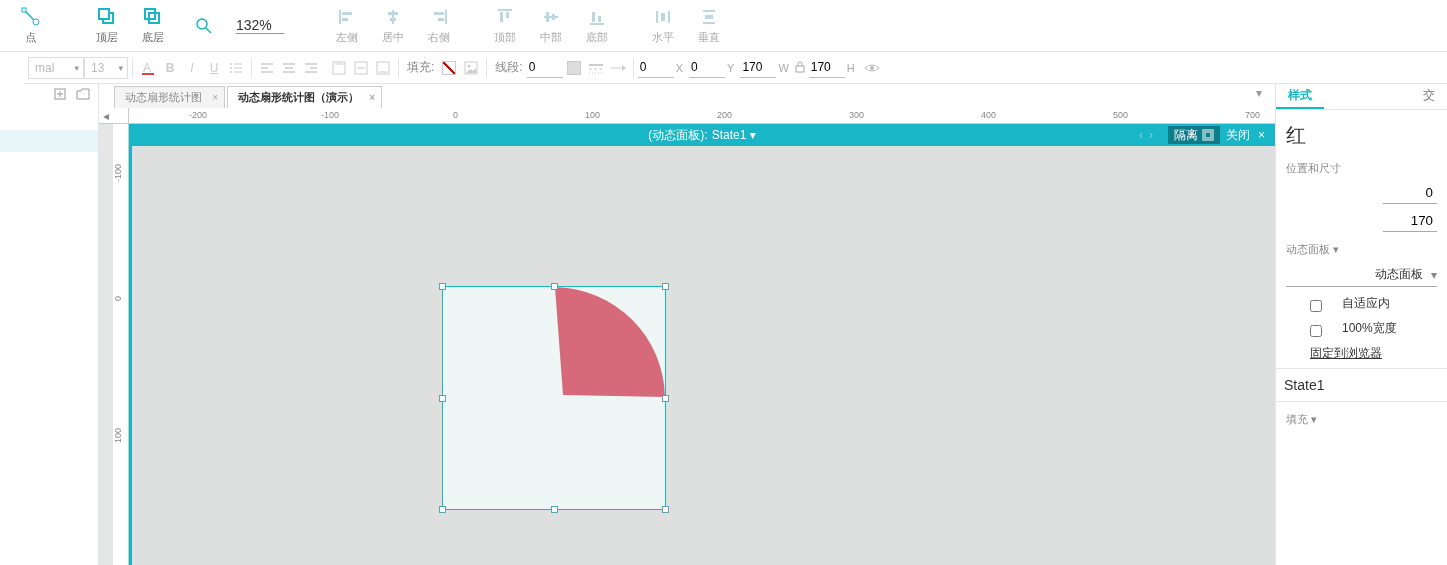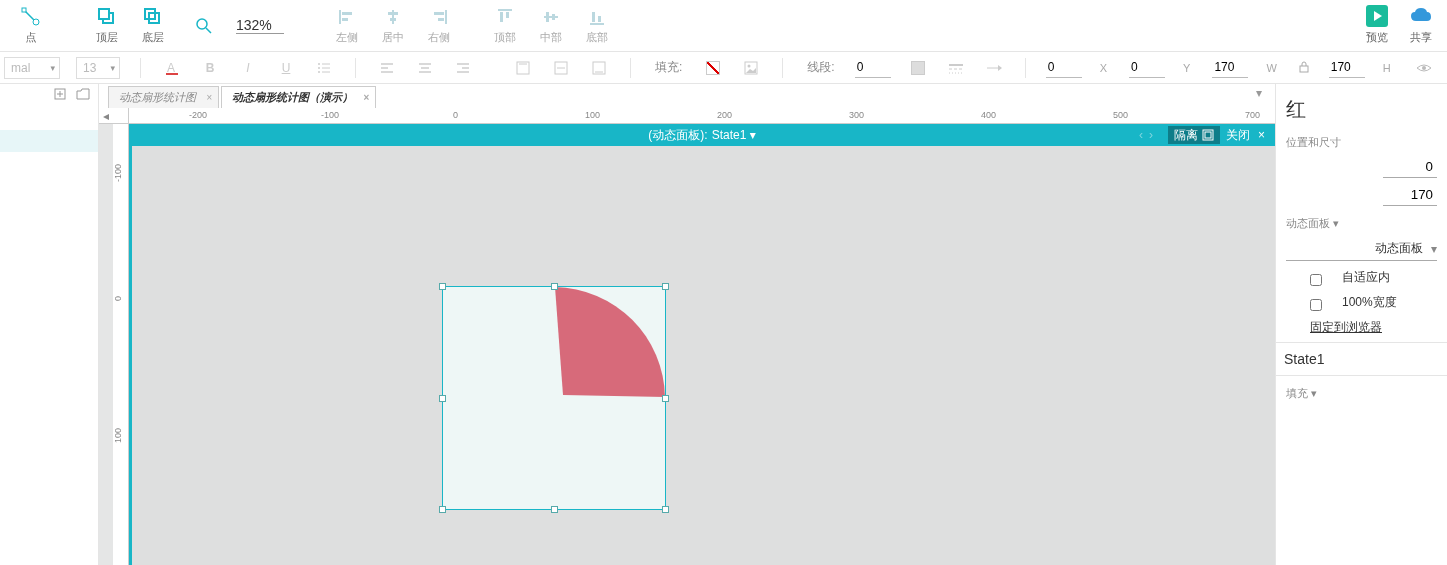--- a/index.html
+++ b/index.html
@@ -15,33 +15,33 @@
 .tb-btn.disabled .lbl { color:#aaa; }
 .tb-btn.active .ico svg * { color:#18b6c7; }
 .zoom-box { display:flex; align-items:center; margin:0 20px; color:#18b6c7;gap:24px; }
 .zoom-box input { border:none; border-bottom:1px solid #999; width:48px; font-size:14px; color:#333; text-align:left; outline:none; }
 .toolbar-right { position:absolute; right:6px; top:0; height:52px; display:flex; align-items:flex-start; gap:4px; padding-top:4px; }
 .rbtn { display:flex; flex-direction:column; align-items:center; width:40px; cursor:pointer; }
 .rbtn .ric { width:24px; height:24px; display:flex; align-items:center; justify-content:center; }
 .rbtn .rlbl { font-size:11px; color:#666; margin-top:2px; }
 
 
-.formatbar { height:32px; border-bottom:1px solid #e5e5e5; display:flex; align-items:center; padding-left:4px; gap:16px; }
+.formatbar { height:32px; border-bottom:1px solid #e5e5e5; display:flex; align-items:center; padding-left:4px; gap:0;margin-left:24px; }
 .fb-sel { border:1px solid #ddd; height:22px; padding:0 16px 0 6px; font-size:12px; color:#bbb; background:#fff; position:relative; min-width:56px; display:flex; align-items:center; }
 .fb-sel::after { content:"▾"; position:absolute; right:4px; color:#999; font-size:9px; }
 .fb-sep { width:1px; height:20px; background:#e5e5e5; margin:0 4px; }
 .fb-ico { width:22px; height:22px; display:flex; align-items:center; justify-content:center; color:#ccc; cursor:pointer; }
 .fb-lbl { font-size:12px; color:#888; margin:0 4px; }
 .fb-input { width:36px; height:20px; border:none; border-bottom:1px solid #bbb; font-size:12px; text-align:left; outline:none; padding-left:2px; }
 .fb-unit { font-size:11px; color:#aaa; margin:0 6px 0 2px; }
 .fb-swatch { width:14px; height:14px; border:1px solid #ccc; }
 .fb-lock { width:14px; height:14px; color:#aaa; }
 
 
-.tabs-area { position:absolute; top:84px; left:108px; height:24px; display:flex; align-items:flex-end;font-style:italic; }
+.tabs-area { position:absolute; top:84px; left:114px; height:24px; display:flex; align-items:flex-end; }
 .doc-tab { height:22px; padding:0 22px 0 10px; font-size:11px; position:relative; display:flex; align-items:center; border:1px solid #ccc; border-bottom:none; background:#f4f4f4; color:#888; margin-right:2px; cursor:pointer; }
 .doc-tab.active { background:#fff; font-weight:bold; color:#333; }
 .doc-tab .x { position:absolute; right:6px; font-size:10px; color:#aaa; }
 .tabs-dropdown { position:absolute; top:86px; left:1256px; width:14px; height:14px; color:#999; cursor:pointer; }
 
 
 .left-pane { position:absolute; top:84px; left:0; width:99px; height:481px; border-right:1px solid #e5e5e5; }
 .left-icons { height:24px; display:flex; justify-content:flex-end; gap:8px; padding:4px 8px 0 0; }
 .left-icons .li { width:14px; height:14px; color:#999; cursor:pointer; }
 .left-row { height:22px; background:#e7f6f8; margin-top:22px; }
@@ -191,40 +191,43 @@
         <div class="ico">
           <svg width="18" height="18">
             <line x1="2" y1="16" x2="16" y2="16" stroke="#bbd8df" stroke-width="2"></line>
             <rect x="4" y="4" width="3" height="10" fill="#bbd8df"></rect>
             <rect x="10" y="8" width="3" height="6" fill="#bbd8df"></rect>
           </svg>
         </div>
         <div class="lbl">底部</div>
       </div>
   </div>
-
-  <div class="toolbar-right">
-    <div class="rbtn">
-      <div class="ric">
-          <svg width="22" height="22">
-            <rect width="22" height="22" rx="3" fill="#1abc9c"></rect>
-            <path d="M8 6 L16 11 L8 16 Z" fill="#fff"></path>
-          </svg>
-        </div>
-      <div class="rlbl">预览</div>
-    </div>
-    <div class="rbtn">
-      <div class="ric">
-          <svg width="24" height="20">
-            <path d="M7 15 Q2 15 2 10 Q2 6 6 6 Q7 2 12 2 Q17 2 18 6 Q22 6 22 11 Q22 15 18 15 Z" fill="#3498db"></path>
-          </svg>
-        </div>
-      <div class="rlbl">共享</div>
-    </div>
-  </div>
+  <div class="tb-group" style="margin-left:20px">
+    <div class="tb-btn disabled">
+        <div class="ico">
+          <svg width="18" height="18">
+            <line x1="3" y1="3" x2="3" y2="15" stroke="#bbd8df" stroke-width="2"></line>
+            <line x1="15" y1="3" x2="15" y2="15" stroke="#bbd8df" stroke-width="2"></line>
+            <rect x="7" y="5" width="4" height="8" fill="#bbd8df"></rect>
+          </svg>
+        </div>
+        <div class="lbl">水平</div>
+      </div>
+    <div class="tb-btn disabled">
+        <div class="ico">
+          <svg width="18" height="18">
+            <line x1="3" y1="3" x2="15" y2="3" stroke="#bbd8df" stroke-width="2"></line>
+            <line x1="3" y1="15" x2="15" y2="15" stroke="#bbd8df" stroke-width="2"></line>
+            <rect x="5" y="7" width="8" height="4" fill="#bbd8df"></rect>
+          </svg>
+        </div>
+        <div class="lbl">垂直</div>
+      </div>
+  </div>
+
 </div>
 
 <div class="formatbar">
   <div class="fb-sel">
       <span>mal</span>
     </div>
   <div class="fb-sel" style="min-width:44px">
       <span>13</span>
     </div>
   <div class="fb-sep"></div>
@@ -436,20 +439,24 @@
       <div class="handle" style="left:-4px;top:108px"></div>
       <div class="handle" style="right:-4px;top:108px"></div>
       <div class="handle" style="left:-4px;bottom:-4px"></div>
       <div class="handle" style="left:108px;bottom:-4px"></div>
       <div class="handle" style="right:-4px;bottom:-4px"></div>
     </div>
   </div>
 </div>
 
 <div class="inspector">
+  <div class="ins-tabs">
+    <div class="ins-tab active">样式</div>
+    <div class="ins-tab" style="margin-left:auto">交</div>
+  </div>
   <div class="ins-body">
     <div class="ins-title">红</div>
     <div class="ins-sec">位置和尺寸</div>
     <div class="ins-row">
         <input class="ins-input" value="0" style="">
       </div>
     <div class="ins-row">
         <input class="ins-input" value="170" style="">
       </div>
 

